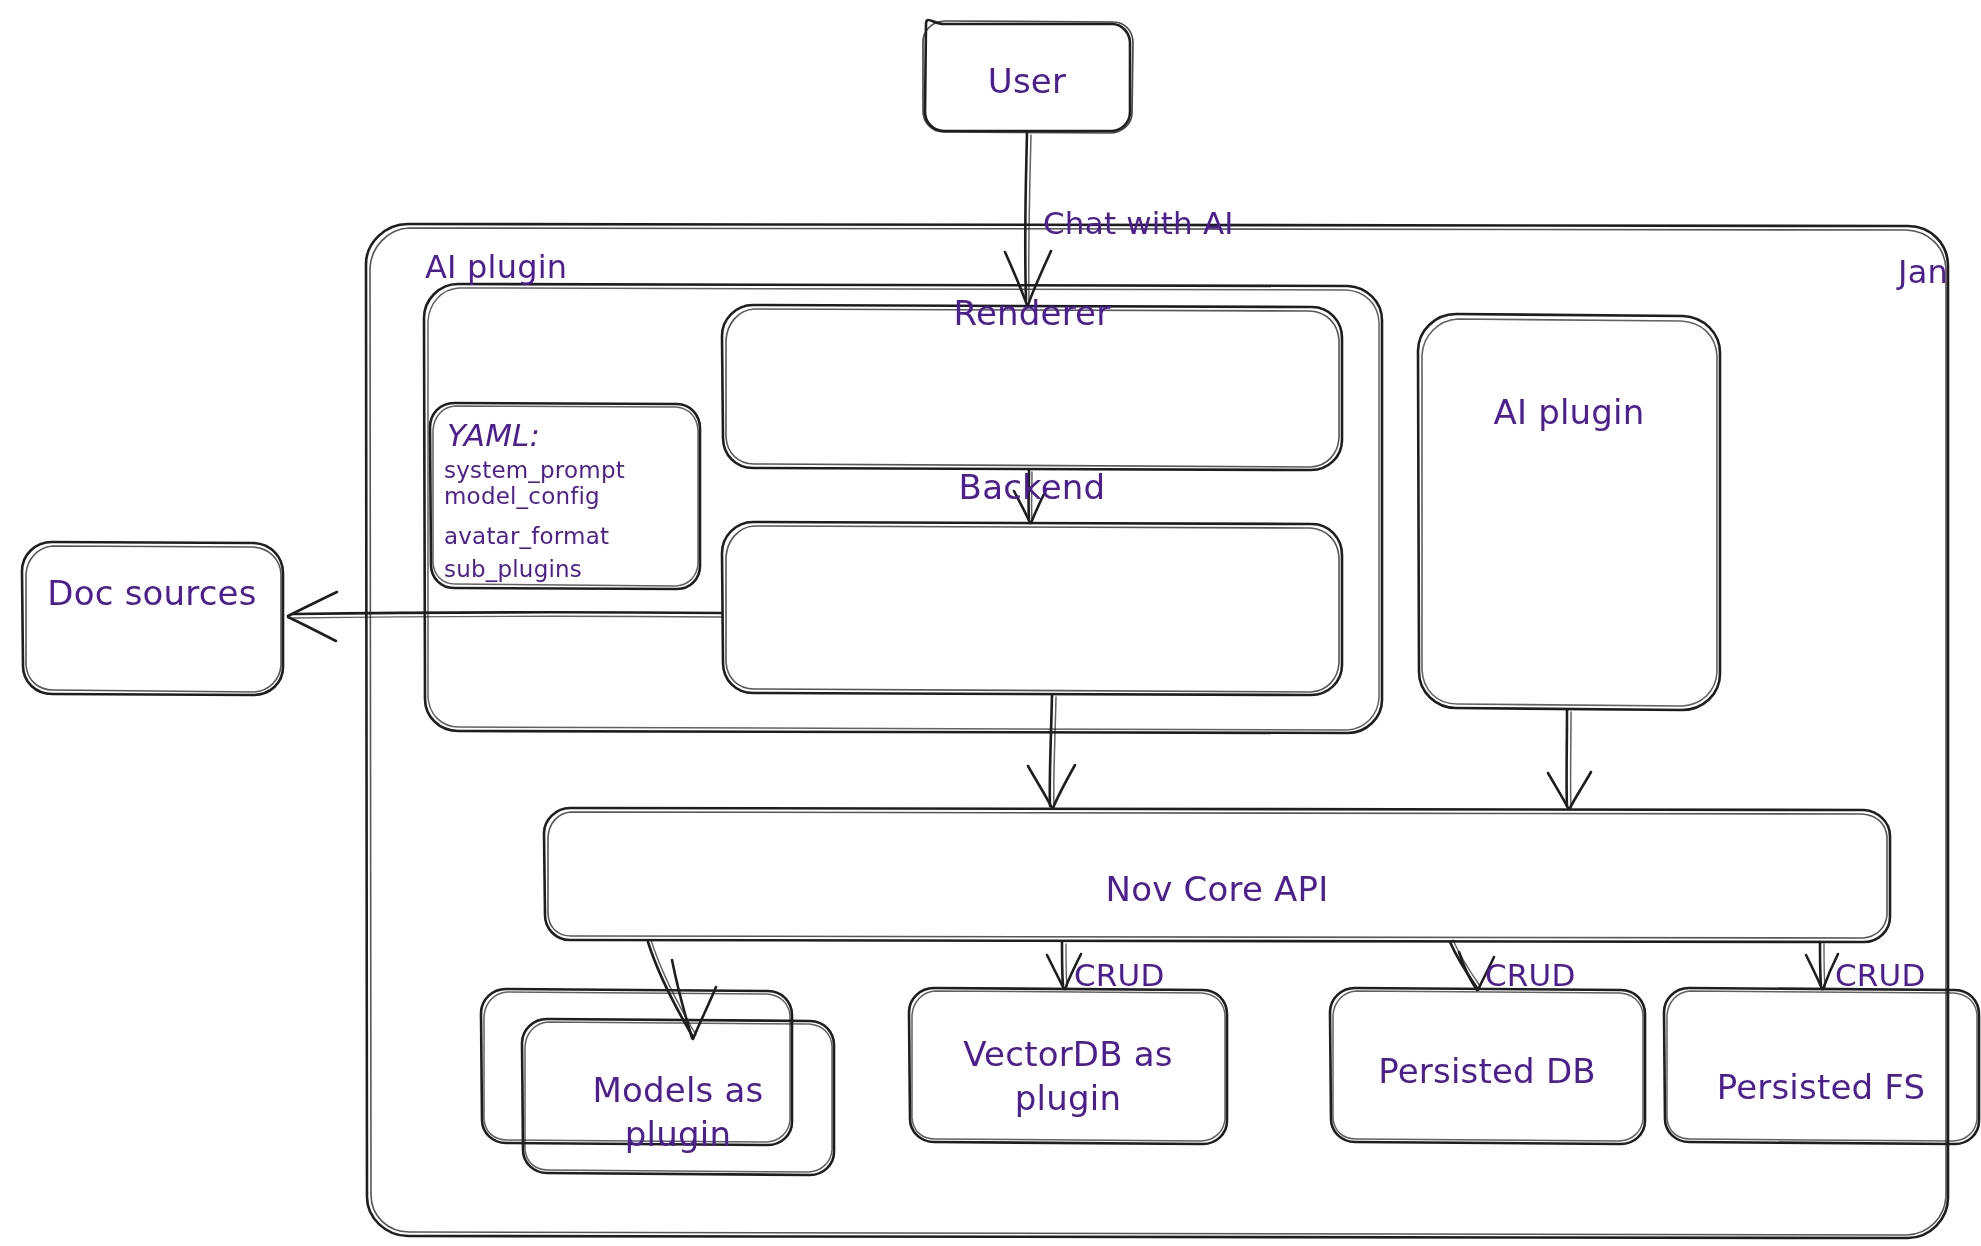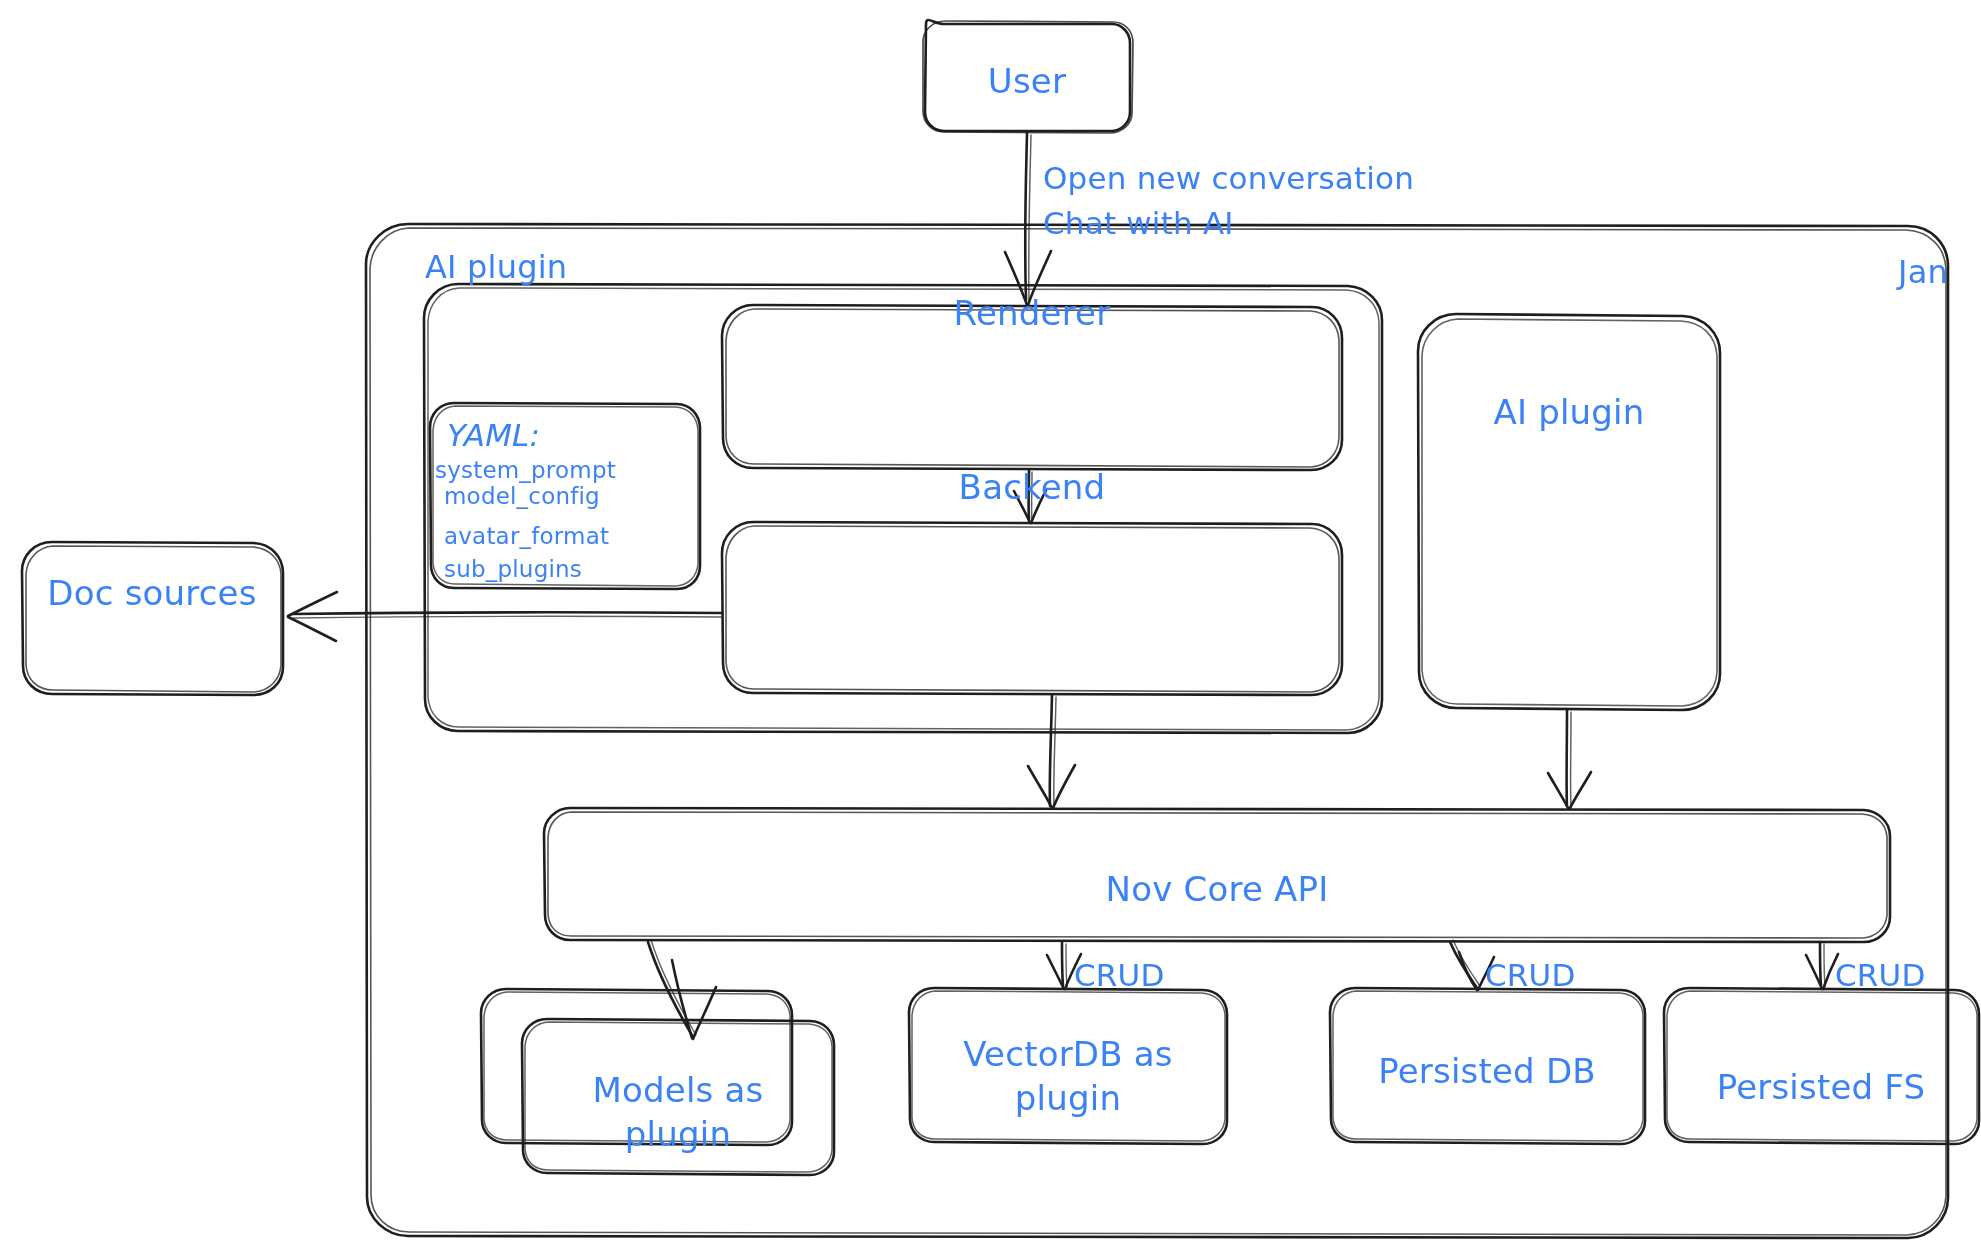--- a/index.html
+++ b/index.html
@@ -1,19 +1,19 @@
 <!DOCTYPE html>
 <html><head>
 <meta charset="utf-8">
 <style>
   html,body{margin:0;padding:0;background:#ffffff;}
   body{width:1981px;height:1246px;overflow:hidden;font-family:"DejaVu Sans",sans-serif;}
   #canvas{position:relative;width:1981px;height:1246px;background:#fff;}
   svg#art{position:absolute;top:0;left:0;width:1981px;height:1246px;}
-  .lbl{position:absolute;color:#3b82f6;white-space:pre;pointer-events:none;
+  .lbl{position:absolute;color:#4c1d95;white-space:pre;pointer-events:none;
        font-family:"DejaVu Sans",sans-serif;letter-spacing:.2px;}
   .ctr{text-align:center;transform:translateX(-50%);}
   .node-label{font-size:34px;line-height:42px;}
   .node-label2{font-size:34px;line-height:44px;}
   .group-label{font-size:32px;}
   .edge-label{font-size:31px;line-height:42px;}
   .yaml-title{font-size:31px;line-height:33px;font-style:italic;}
   .yaml-item{font-size:23px;line-height:33px;}
 </style>
 </head>
@@ -236,27 +236,26 @@
 
   <div class="lbl node-label2 ctr" style="left:1068px;top:1032px;">VectorDB as</div>
   <div class="lbl node-label2 ctr" style="left:1068px;top:1076px;">plugin</div>
 
   <div class="lbl node-label ctr" style="left:1487px;top:1050px;text-align:right;">Persisted DB</div>
 
   <div class="lbl node-label ctr" style="left:1821px;top:1066px;">Persisted FS</div>
 
   <div>
     <div class="lbl yaml-title" style="left:447px;top:419px;">YAML:</div>
-    <div class="lbl yaml-item" style="left:435px;top:454px;">system_prompt</div>
+    <div class="lbl yaml-item" style="left:444px;top:454px;">system_prompt</div>
     <div class="lbl yaml-item" style="left:444px;top:480px;">model_config</div>
     <div class="lbl yaml-item" style="left:444px;top:520px;">avatar_format</div>
     <div class="lbl yaml-item" style="left:444px;top:553px;">sub_plugins</div>
   </div>
 
-  <div class="lbl edge-label" style="left:1043px;top:157px;">Open new conversation</div>
   <div class="lbl edge-label" style="left:1043px;top:202px;">Chat with AI</div>
 
 
   <div class="lbl edge-label" style="left:1074px;top:954px;">CRUD</div>
 
   <div class="lbl edge-label" style="left:1485px;top:954px;">CRUD</div>
 
   <div class="lbl edge-label" style="left:1835px;top:954px;">CRUD</div>
 
 </div>

